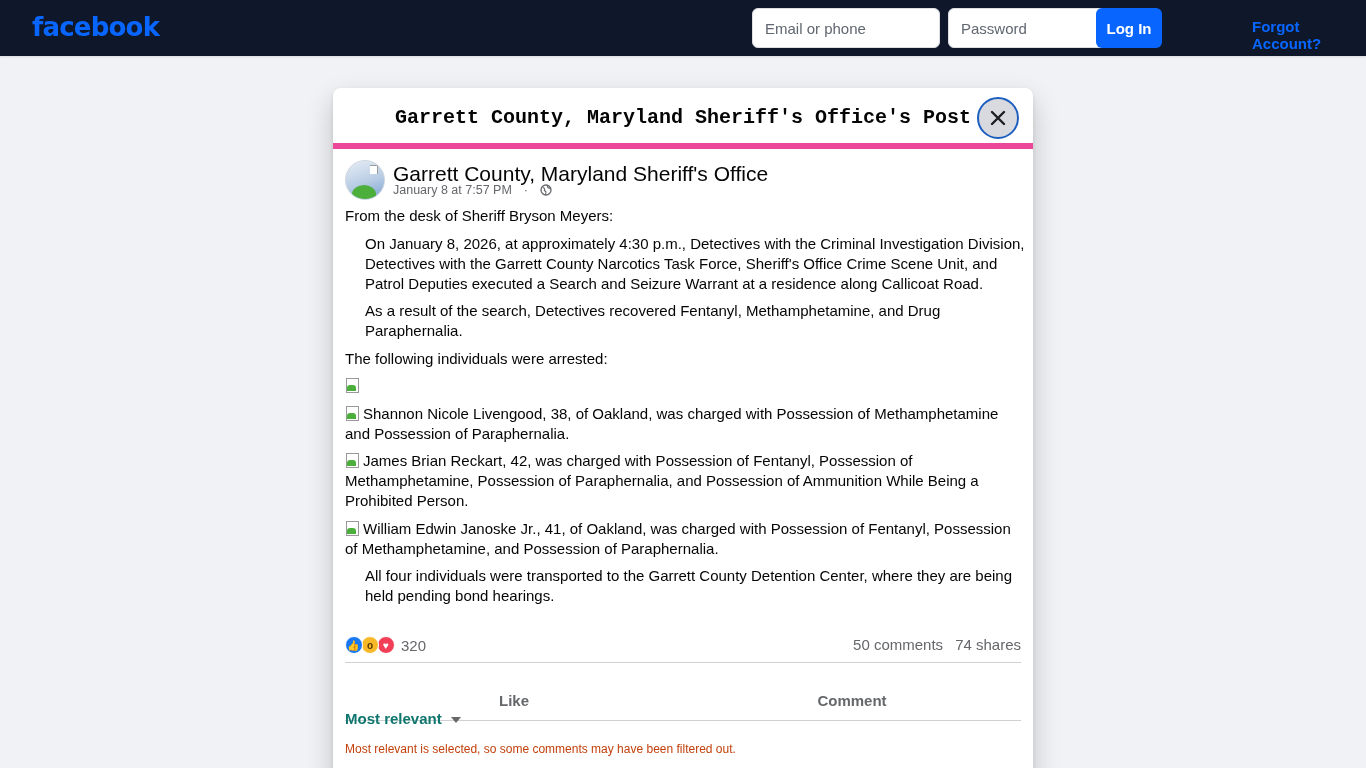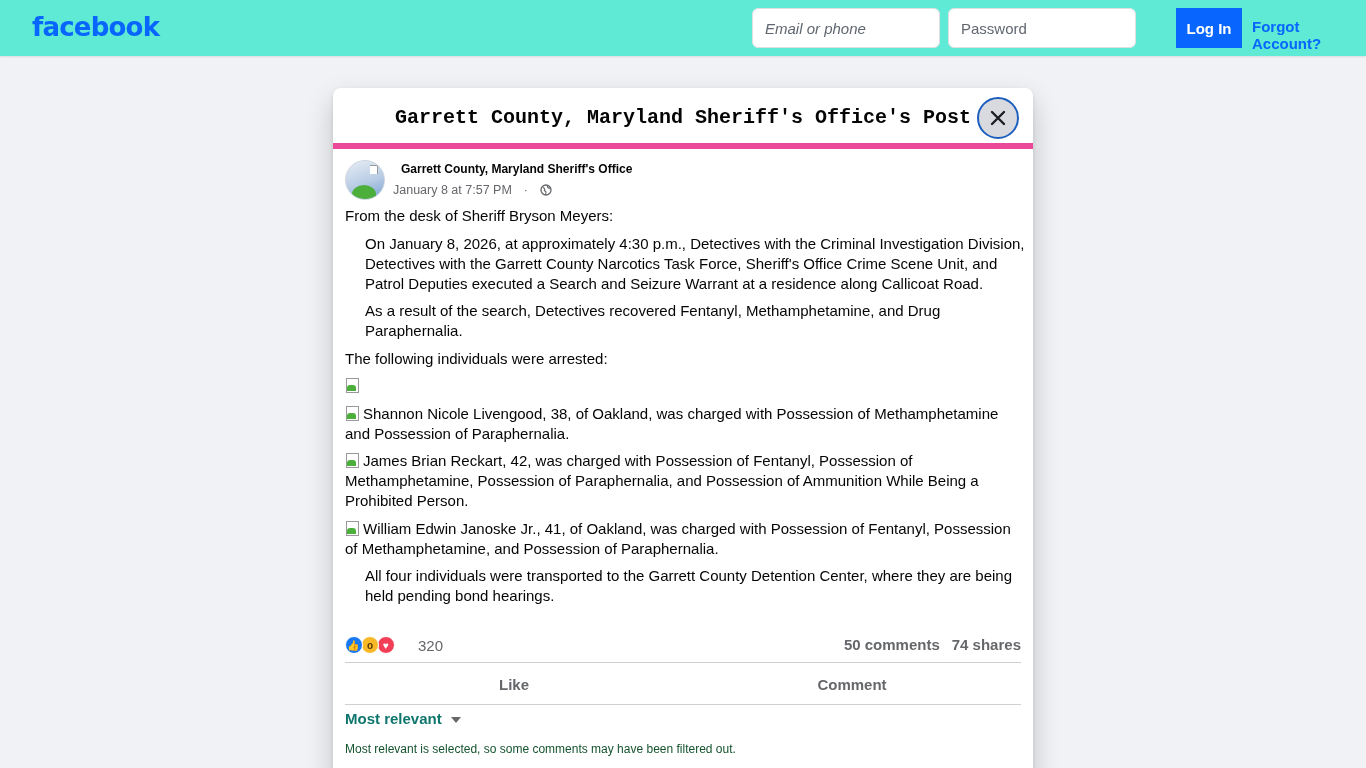--- a/index.html
+++ b/index.html
@@ -1,62 +1,62 @@
 <!DOCTYPE html>
 <html><head>
 <meta charset="utf-8">
 <style>
   * { box-sizing: border-box; margin: 0; padding: 0; }
   html, body { width: 1366px; height: 768px; overflow: hidden; }
   body { background: #f0f2f5; font-family: "Liberation Sans", sans-serif; color: #050505; position: relative; }
 
-  .topbar { position: absolute; left: 0; top: 0; width: 1366px; height: 56px; background: #5eead4; box-shadow: 0 1px 2px rgba(0,0,0,0.1); }
+  .topbar { position: absolute; left: 0; top: 0; width: 1366px; height: 56px; background: #0f172a; box-shadow: 0 1px 2px rgba(0,0,0,0.1); }
   .logo { position: absolute; left: 32px; top: 12px; font-family: "DejaVu Sans", sans-serif; font-weight: bold; font-size: 26px; color: #0866ff; letter-spacing: -0.8px; }
   .login-input { position: absolute; top: 8px; height: 40px; border: 1px solid #dddfe2; border-radius: 6px; background: #fff; font-size: 15px; padding: 0 12px; color: #1c1e21; font-family: "Liberation Sans", sans-serif; outline: none; }
   .login-input::placeholder { color: #606770; }
-  .email-input { left: 752px; width: 188px; font-style: italic; }
+  .email-input { left: 752px; width: 188px; }
   .password-input { left: 948px; width: 188px; }
-  .login-button { position: absolute; left: 1176px; top: 8px; width: 66px; height: 40px; background: #0866ff; color: #fff; border: none; border-radius: 0; font-weight: bold; font-size: 15px; font-family: "Liberation Sans", sans-serif; }
+  .login-button { position: absolute; left: 1096px; top: 8px; width: 66px; height: 40px; background: #0866ff; color: #fff; border: none; border-radius: 6px; font-weight: bold; font-size: 15px; font-family: "Liberation Sans", sans-serif; }
   .forgot-link { position: absolute; left: 1222px; top: 18px; font-size: 15px; color: #0866ff; font-weight: bold; text-decoration: none; margin-left: 30px; }
 
   .modal { position: absolute; left: 333px; top: 88px; width: 700px; height: 700px; background: #fff; border-radius: 8px 8px 0 0; box-shadow: 0 12px 28px rgba(0,0,0,0.2), 0 2px 4px rgba(0,0,0,0.1); }
   .modal-header { position: relative; height: 61px; border-bottom: 6px solid #ec4899; font-family: Liberation Mono, monospace; }
   .modal-title { position: absolute; left: 0; right: 0; top: 18px; text-align: center; font-size: 20px; font-weight: bold; color: #050505; }
   .close-button { position: absolute; left: 644px; top: 9px; width: 42px; height: 42px; border-radius: 50%; background: #d8dadf; border: 2px solid #1d5fbf; display: flex; align-items: center; justify-content: center; cursor: pointer; }
 
   .post-header { position: absolute; left: 12px; top: 72px; }
   .avatar { position: absolute; left: 0; top: 0; width: 40px; height: 40px; border-radius: 50%; background: linear-gradient(160deg, #e8eef6 0%, #b8cce4 55%, #7aa3d4 100%); overflow: hidden; border: 1px solid #cfd6de; }
   .avatar .grass { position: absolute; left: 6px; top: 24px; width: 24px; height: 18px; border-radius: 50% 50% 0 0; background: #4caf3c; }
   .avatar .page-fold { position: absolute; left: 24px; top: 4px; width: 8px; height: 9px; border: 1px solid #999; border-bottom: none; border-left: none; background: #fff; }
-  .page-name { position: absolute; left: 56px; top: 2px; white-space: nowrap; font-size: 12px; font-weight: bold; color: #050505; }
+  .page-name { position: absolute; left: 48px; top: 2px; white-space: nowrap; font-size: 21px; font-weight: normal; color: #050505; }
   .post-meta { position: absolute; left: 48px; top: 23px; white-space: nowrap; font-size: 12.5px; color: #65676b; display: flex; align-items: center; gap: 12px; }
 
   .post-body { position: absolute; left: 12px; top: 118px; width: 680px; font-size: 15px; line-height: 20px; color: #050505; }
   .post-body p { margin-bottom: 7.5px; }
   .indent { padding-left: 20px; }
   .broken-img { display: inline-block; width: 16px; height: 16px; vertical-align: -2px; position: relative; margin-right: 2px; }
   .broken-img::before { content: ""; position: absolute; left: 1px; top: 1px; width: 11px; height: 13px; border: 1px solid #999; background: #fff; }
   .broken-img::after { content: ""; position: absolute; left: 2px; top: 8px; width: 9px; height: 6px; background: #4caf3c; border-radius: 3px 3px 0 0; }
 
   .stats-bar { position: absolute; left: 12px; top: 548px; width: 676px; height: 27px; border-bottom: 1px solid #ced0d4; }
   .reactions { position: absolute; left: 0; top: 0; display: flex; align-items: center; }
   .react-icon { width: 18px; height: 18px; border-radius: 50%; border: 1.5px solid #fff; display: flex; align-items: center; justify-content: center; font-size: 10px; color: #fff; margin-right: -2px; }
   .react-like { background: #1877f2; z-index: 3; }
   .react-wow { background: #f7b928; z-index: 2; color: #5a3a00; font-weight: bold; }
   .react-love { background: #f33e58; z-index: 1; }
-  .react-count { margin-left: 25px; font-size: 15px; color: #65676b; }
+  .react-count { margin-left: 8px; font-size: 15px; color: #65676b; }
   .stats-right { position: absolute; right: 0; top: 0; font-size: 15px; color: #65676b; display: flex; gap: 12px; }
-  .stats-right span { cursor: pointer; font-weight: bold; }
+  .stats-right span { cursor: pointer; }
 
-  .action-bar { position: absolute; left: 12px; top: 576px; width: 676px; height: 41px; border-bottom: 1px solid #ced0d4; display: flex; }
+  .action-bar { position: absolute; left: 12px; top: 592px; width: 676px; height: 41px; border-bottom: 1px solid #ced0d4; display: flex; }
   .action-btn { flex: 1; display: flex; align-items: center; justify-content: center; font-size: 15px; font-weight: bold; color: #65676b; cursor: pointer; }
 
   .sort-row { position: absolute; left: 12px; top: 622px; display: flex; align-items: center; gap: 6px; font-size: 15px; font-weight: bold; color: #0f766e; cursor: pointer; }
   .caret { width: 0; height: 0; border-left: 5px solid transparent; border-right: 5px solid transparent; border-top: 6px solid #65676b; margin-top: 3px; margin-left: 3px; }
-  .filter-note { position: absolute; left: 12px; top: 654px; font-size: 12px; color: #14532d; }
+  .filter-note { position: absolute; left: 12px; top: 654px; font-size: 12px; color: #c2410c; }
 </style>
 </head>
 <body>
 
 <div class="topbar">
   <div class="logo">facebook</div>
   <input class="login-input email-input" type="text" placeholder="Email or phone" style="">
   <input class="login-input password-input" type="password" placeholder="Password" style="">
   <button class="login-button">Log In</button>
   <a class="forgot-link">Forgot Account?</a>

